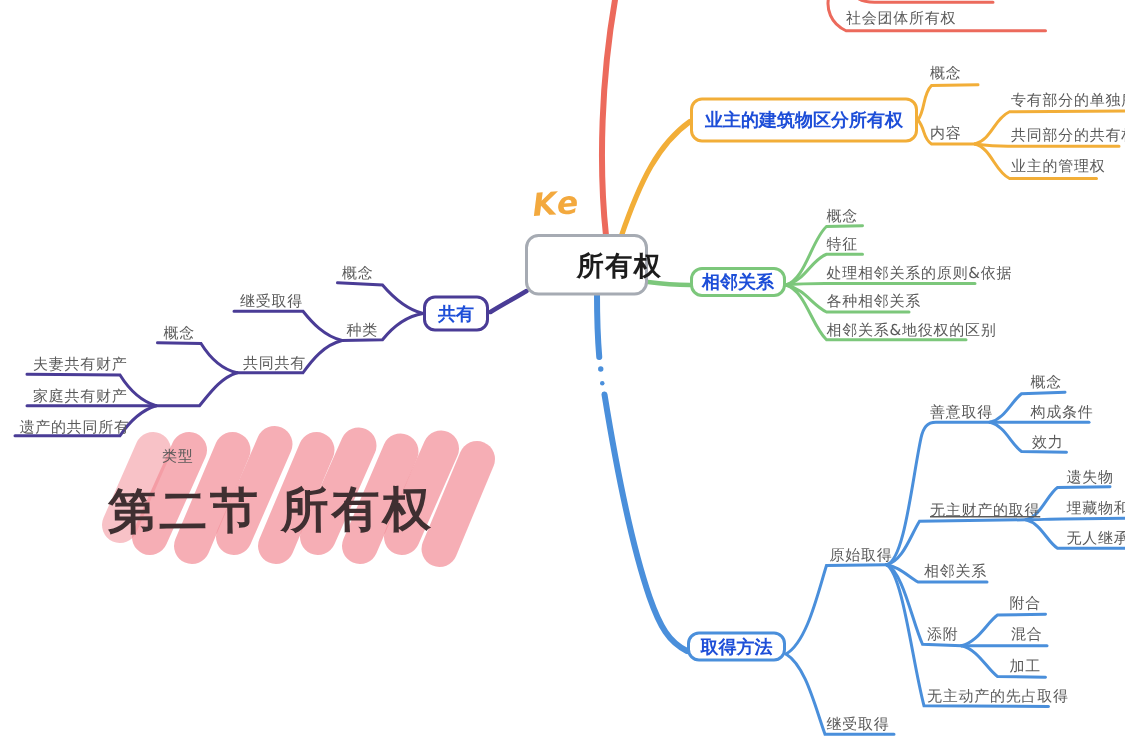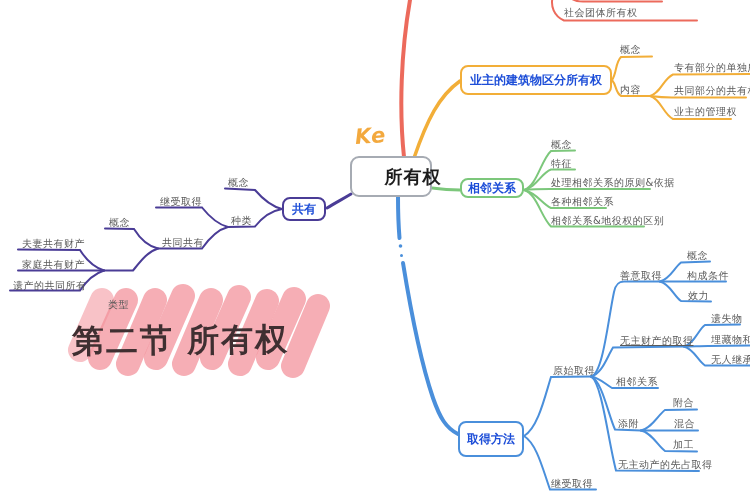--- a/index.html
+++ b/index.html
@@ -140,21 +140,21 @@
   <div class="leaf" style="left:228px;top:177px;">概念</div>
   <div class="leaf" style="left:231px;top:215px;">种类</div>
   <div class="leaf" style="left:160px;top:196px;">继受取得</div>
   <div class="leaf" style="left:162px;top:237px;">共同共有</div>
   <div class="leaf" style="left:109px;top:217px;">概念</div>
   <div class="leaf" style="left:108px;top:259px;margin-top:40px;">类型</div>
   <div class="leaf" style="left:22px;top:238px;">夫妻共有财产</div>
   <div class="leaf" style="left:22px;top:259px;">家庭共有财产</div>
   <div class="leaf" style="left:13px;top:280px;">遗产的共同所有</div>
 
-  <div class="topic" style="left:458px;top:421px;width:66px;height:36px;border-color:#4a8fdb;">
+  <div class="topic" style="left:458px;top:421px;width:66px;height:20px;border-color:#4a8fdb;">
     <span>取得方法</span>
   </div>
   <div class="leaf" style="left:553px;top:365px;">原始取得</div>
   <div class="leaf" style="left:551px;top:478px;">继受取得</div>
   <div class="leaf" style="left:620px;top:270px;">善意取得</div>
   <div class="leaf" style="left:687px;top:250px;">概念</div>
   <div class="leaf" style="left:687px;top:270px;">构成条件</div>
   <div class="leaf" style="left:688px;top:290px;">效力</div>
   <div class="leaf" style="left:620px;top:335px;text-decoration:underline;">无主财产的取得</div>
   <div class="leaf" style="left:711px;top:313px;text-align:center;">遗失物</div>

